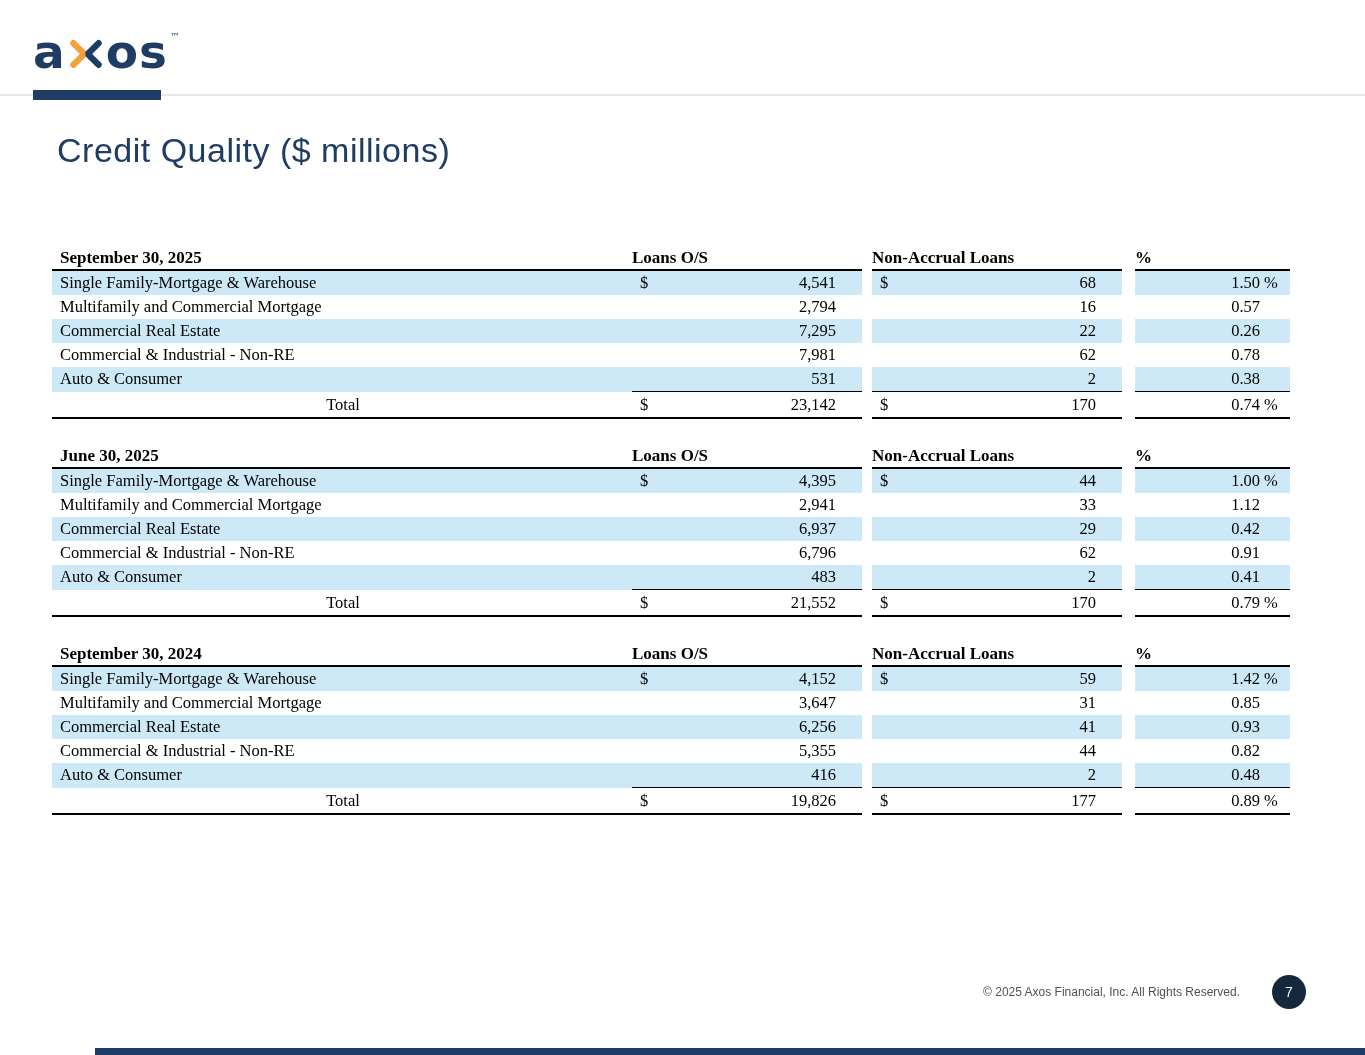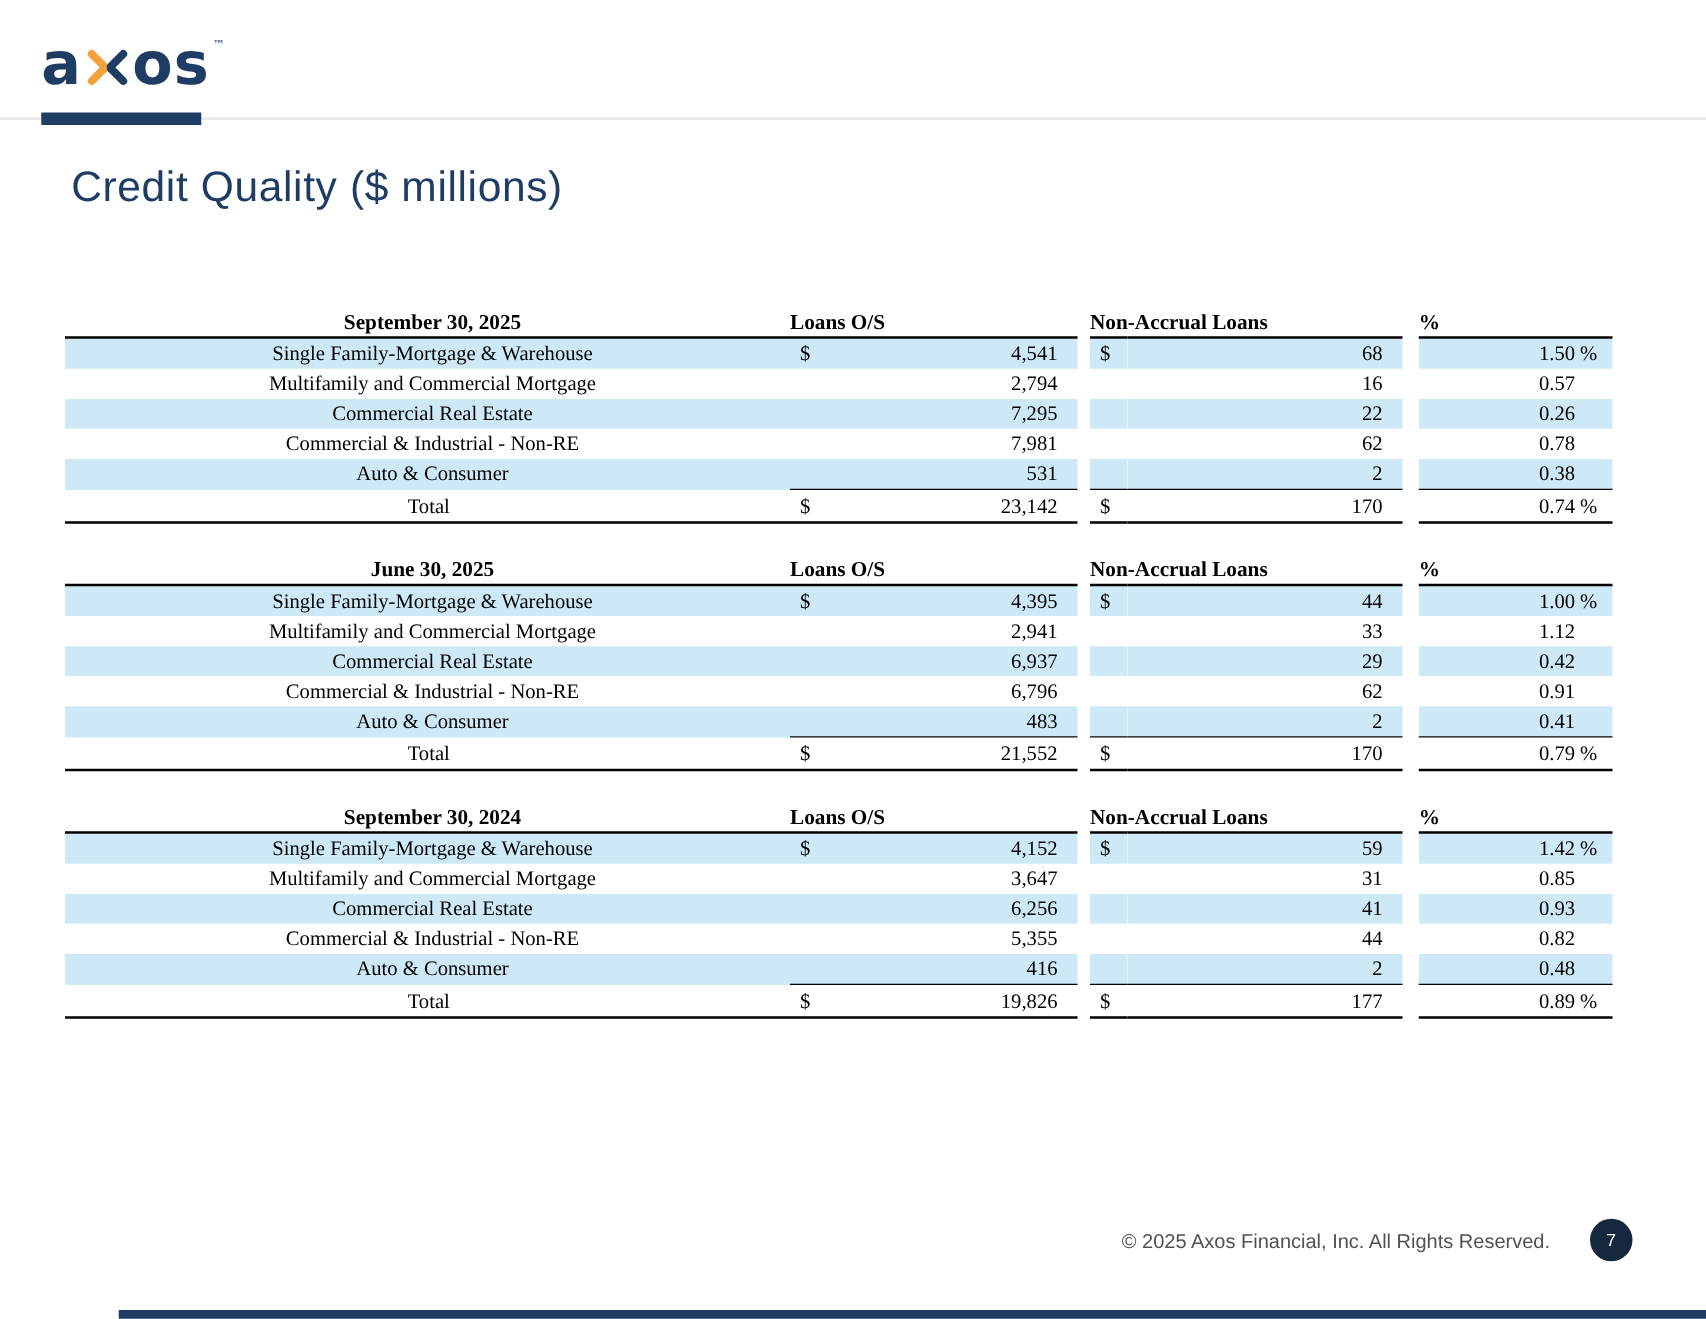--- a/index.html
+++ b/index.html
@@ -53,30 +53,30 @@
     font-weight:bold;font-size:17px;height:22px;line-height:22px;
     vertical-align:bottom;text-align:left;
     border-bottom:2.2px solid #000;
   }
   .fin thead th.gap{border-bottom:none;}
   tr.stripe td{background:#cde9f8;}
   .fin td.gap,.fin th.gap{background:#ffffff !important;border:none;}
   tr.lastbody td.cur,tr.lastbody td.val,tr.lastbody td.sign{border-bottom:1.6px solid #000;margin-top:28px;}
   tr.total td{border-bottom:2.6px solid #000;height:25px;line-height:25px;}
   tr.total td.gap{border-bottom:none;}
-  .fin .label{text-align:center;padding-left:8px;}
+  .fin .label{text-align:left;padding-left:8px;}
   .fin .total-label{text-align:center;padding-right:6px;}
   .fin .cur{text-align:left;padding-left:8px;}
-  .fin .val{text-align:right;padding-right:16px;}
+  .fin .val{text-align:right;padding-right:26px;}
   .fin .val.pct{padding-right:0;}
   .fin .sign{text-align:left;padding-left:4px;}
   
   .copyright{
     position:absolute;top:985px;right:125px;
-    font-size:16px;color:#515155;
+    font-size:12px;color:#515155;
   }
   .page-circle{
     position:absolute;left:1272px;top:975px;width:34px;height:34px;
     border-radius:50%;background:#15283e;color:#ffffff;
     display:flex;align-items:center;justify-content:center;
     font-size:14px;
   }
   .footer-accent-bar{
     position:absolute;left:95px;right:0;bottom:0;height:7px;background:#1f3c64;
   }

